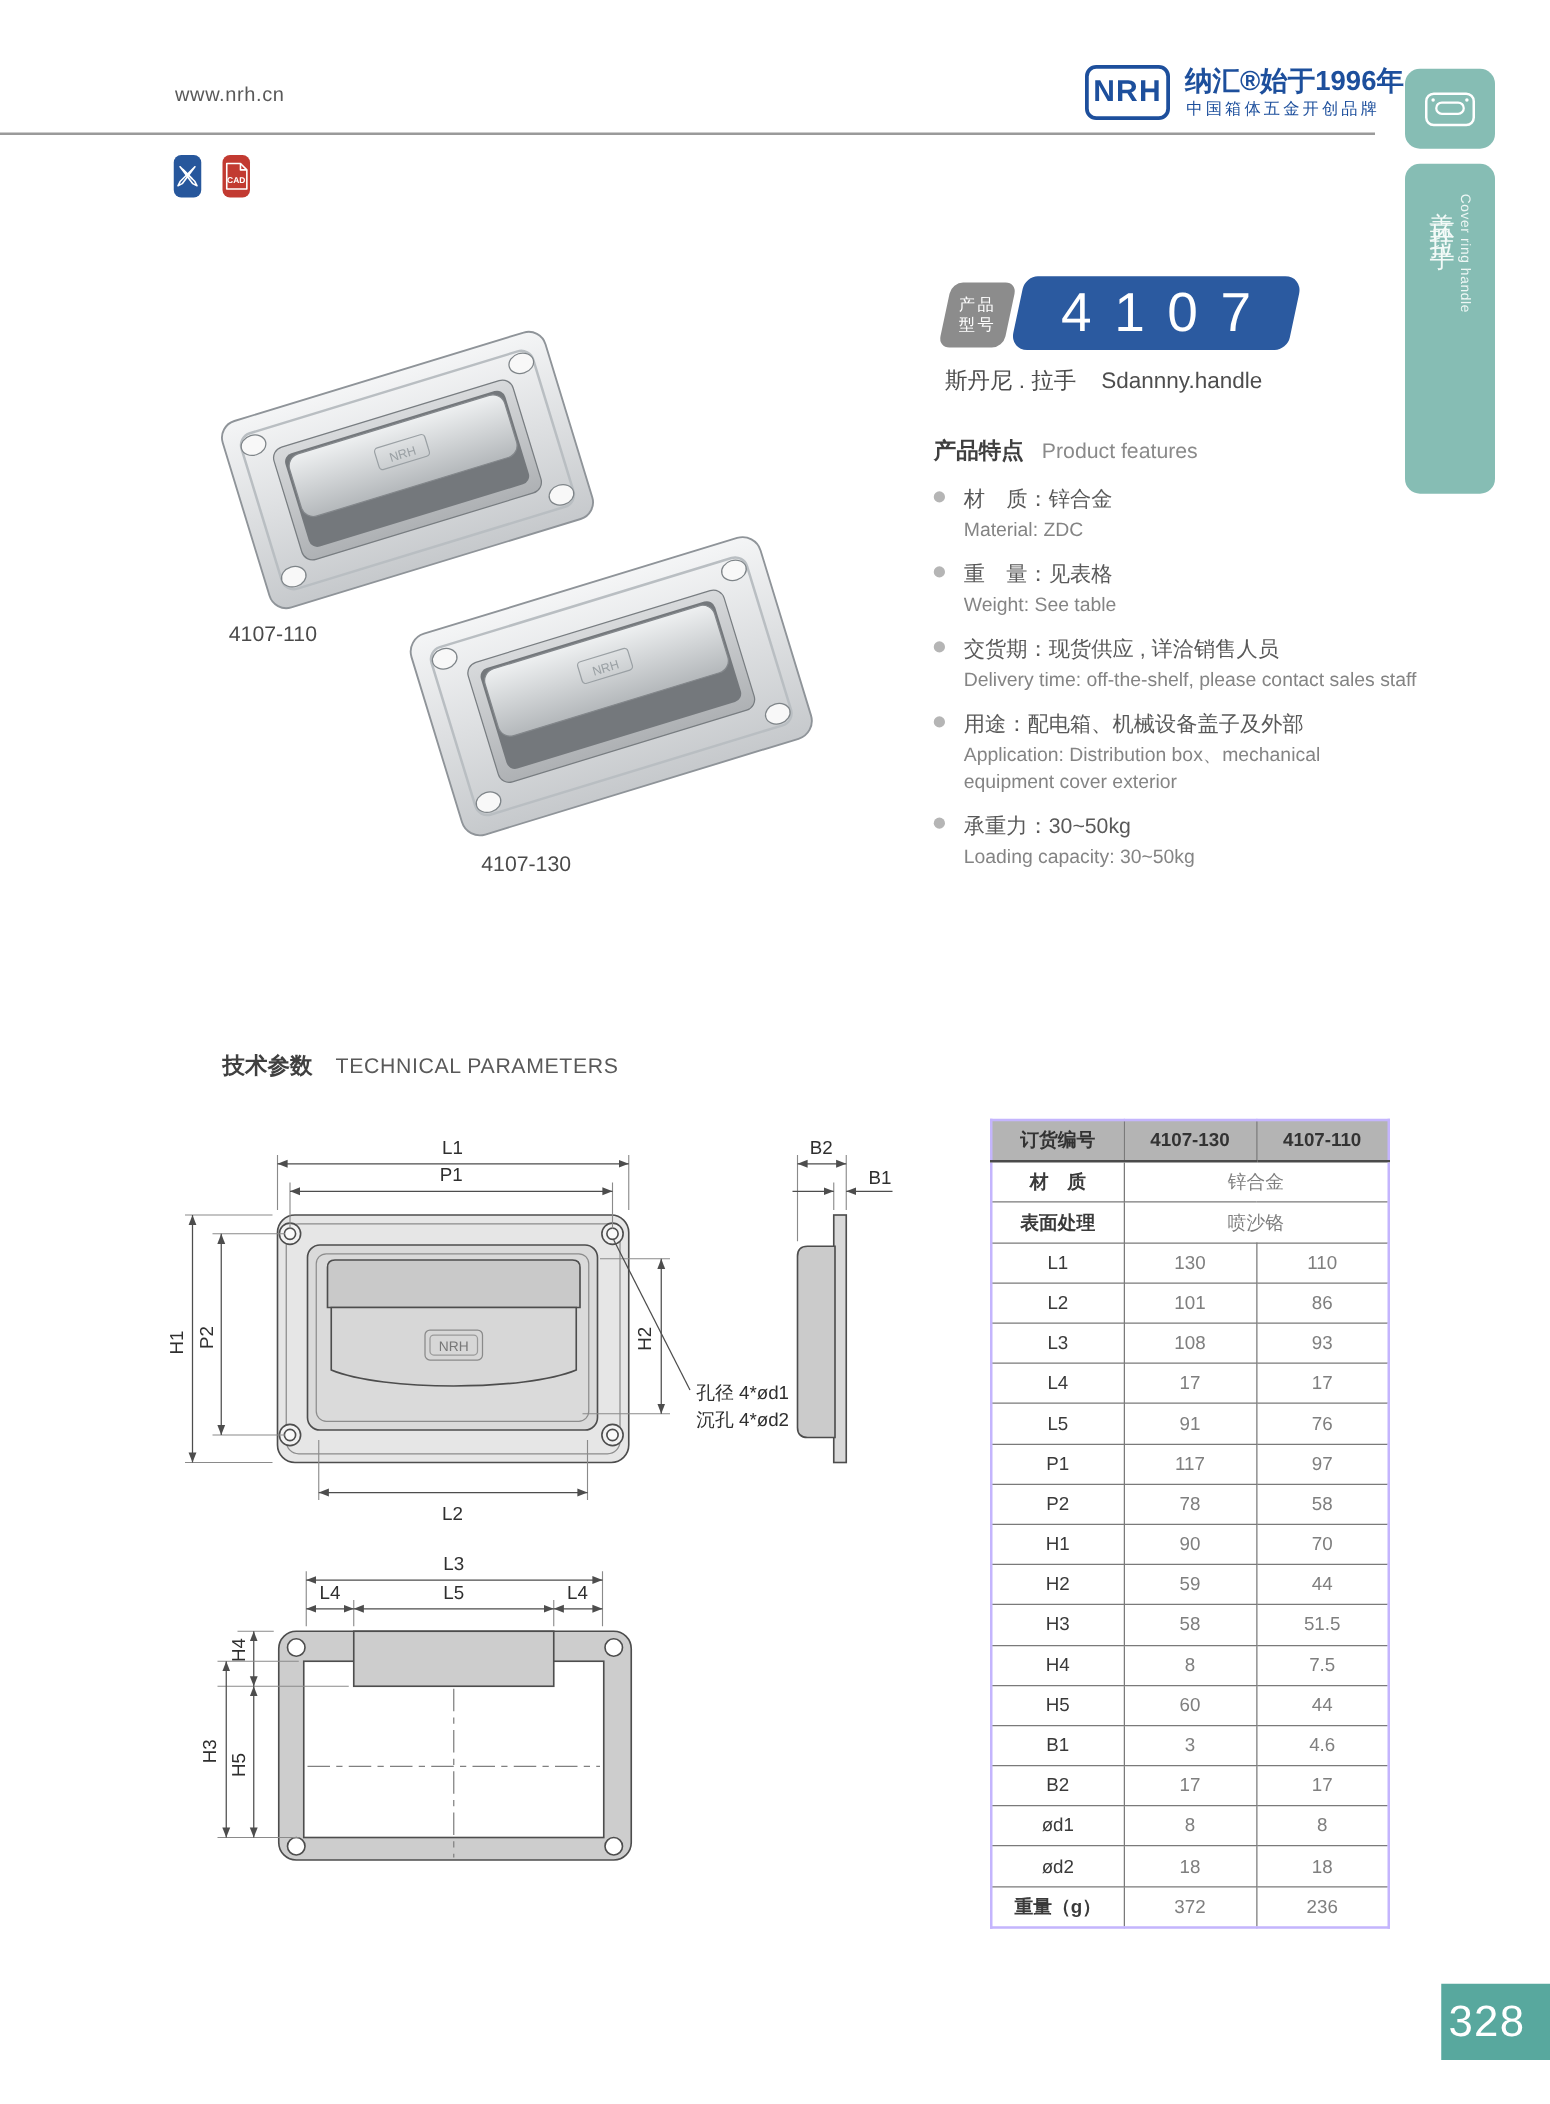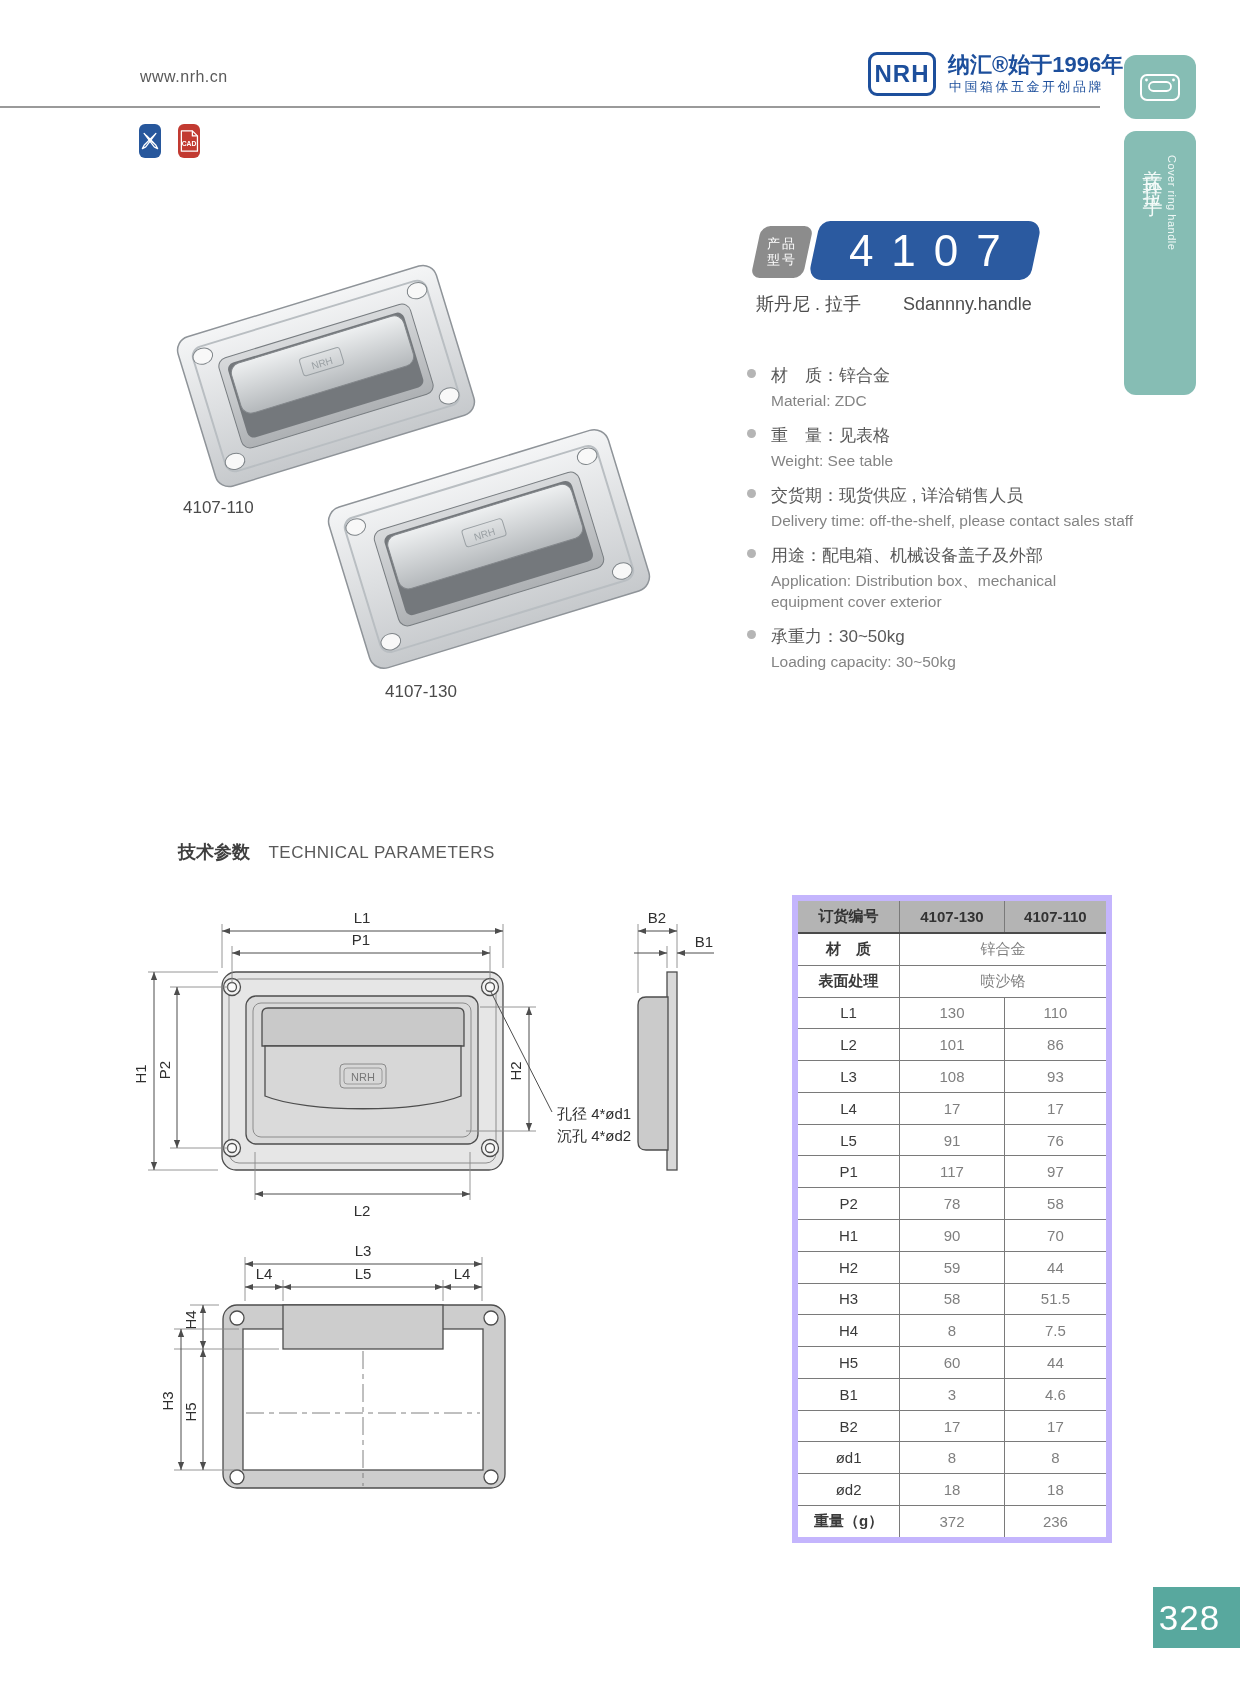--- a/index.html
+++ b/index.html
@@ -31,21 +31,21 @@
   .icon-cad{left:178px;top:124px;background:#c23a31;}
 
   
   .tag-gray{left:756px;top:226px;width:52px;height:52px;background:#8c8c8c;border-radius:9px;
             transform:skewX(-12deg);display:flex;align-items:center;justify-content:center;}
   .tag-gray .inner{transform:skewX(12deg);color:#fff;font-size:13px;line-height:16px;text-align:center;letter-spacing:2px;}
   .model-banner{left:814px;top:221px;width:222px;height:59px;background:#2b5aa0;border-radius:10px 14px 10px 14px;
             transform:skewX(-12deg);display:flex;align-items:center;justify-content:center;}
   .model-banner .inner{transform:skewX(12deg);color:#fff;font-size:44px;letter-spacing:18px;padding-left:18px;}
   .prod-name{left:756px;top:292px;font-size:18px;color:#4d4d4d;}
-  .prod-name .en{margin-left:42px;text-align:center;}
+  .prod-name .en{margin-left:20px;text-align:center;}
 
   
   .features{left:747px;top:348px;width:372px;}
   .feat-title-zh{font-size:18px;font-weight:bold;color:#3f3f3f;}
   .feat-title-en{font-size:17px;color:#8a8a8a;margin-left:10px;}
   .features ul{list-style:none;margin:16px 0 0 0;padding:0;}
   .features li{position:relative;padding-left:24px;margin-bottom:13px;}
   .features .dot{position:absolute;left:0;top:5px;width:9px;height:9px;border-radius:50%;background:#b5b5b5;}
   .feat-zh{font-size:17px;color:#595959;margin-bottom:4px;}
   .feat-en{font-size:15.5px;color:#848484;line-height:1.3;white-space:nowrap;}
@@ -55,21 +55,21 @@
   .lbl-110{left:183px;top:498px;}
   .lbl-130{left:385px;top:682px;}
 
   
   .tech-title{left:178px;top:840px;}
   .tech-zh{font-size:18px;font-weight:bold;color:#3f3f3f;}
   .tech-en{font-size:17px;color:#595959;margin-left:14px;letter-spacing:.5px;}
 
   
   .spec-table{left:792px;top:895px;width:320px;height:648px;border-collapse:collapse;table-layout:fixed;
-              border:6px solid #c4b5fd;}
+              border:2px solid #c4b5fd;}
   .spec-table td{border:1px solid #7a7a7a;text-align:center;vertical-align:middle;padding:0;
                  font-size:15px;color:#7f7f7f;height:29px;}
   .spec-table tr.head td{background:#b4b4b4;color:#333;font-weight:bold;border-bottom:2px solid #4a4a4a;}
   .spec-table td.lbl{color:#3a3a3a;}
   .spec-table td.zh{font-weight:bold;color:#3a3a3a;}
 
   
   svg text{font-family:"Liberation Sans","DejaVu Sans",sans-serif;font-size:15px;fill:#2f2f2f;}
   .dim{stroke:#4d4d4d;stroke-width:1;fill:none;}
   .ext{stroke:#8a8a8a;stroke-width:.9;fill:none;}
@@ -180,20 +180,24 @@
     </div>
   </div>
   <div class="abs model-banner">
     <div class="inner">4107</div>
   </div>
   <div class="abs prod-name">
     <span>斯丹尼 . 拉手</span><span class="en">Sdannny.handle</span>
   </div>
 
   <div class="abs features">
+    <div>
+      <span class="feat-title-zh">产品特点</span>
+      <span class="feat-title-en">Product features</span>
+    </div>
     <ul>
       <li>
           <span class="dot"></span>
         <div class="feat-zh">材　质：锌合金</div>
         <div class="feat-en">Material: ZDC</div>
         </li>
       <li>
           <span class="dot"></span>
         <div class="feat-zh">重　量：见表格</div>
         <div class="feat-en">Weight: See table</div>

